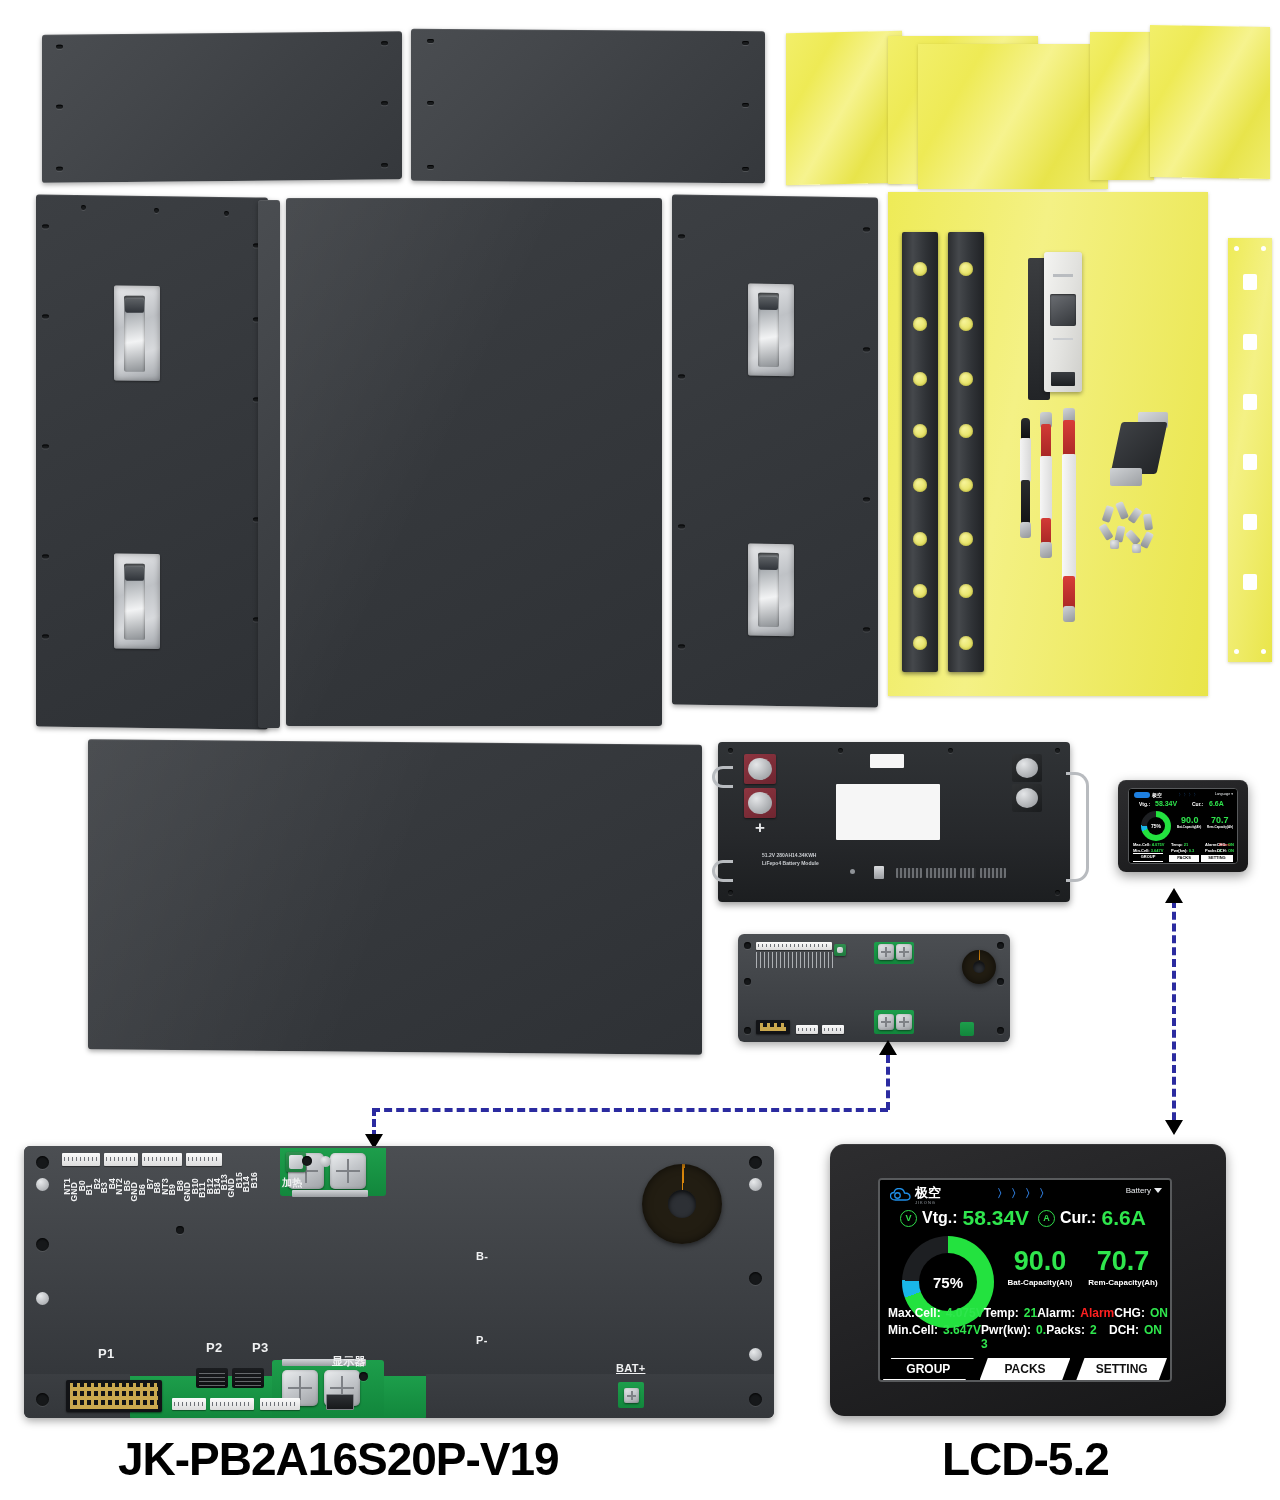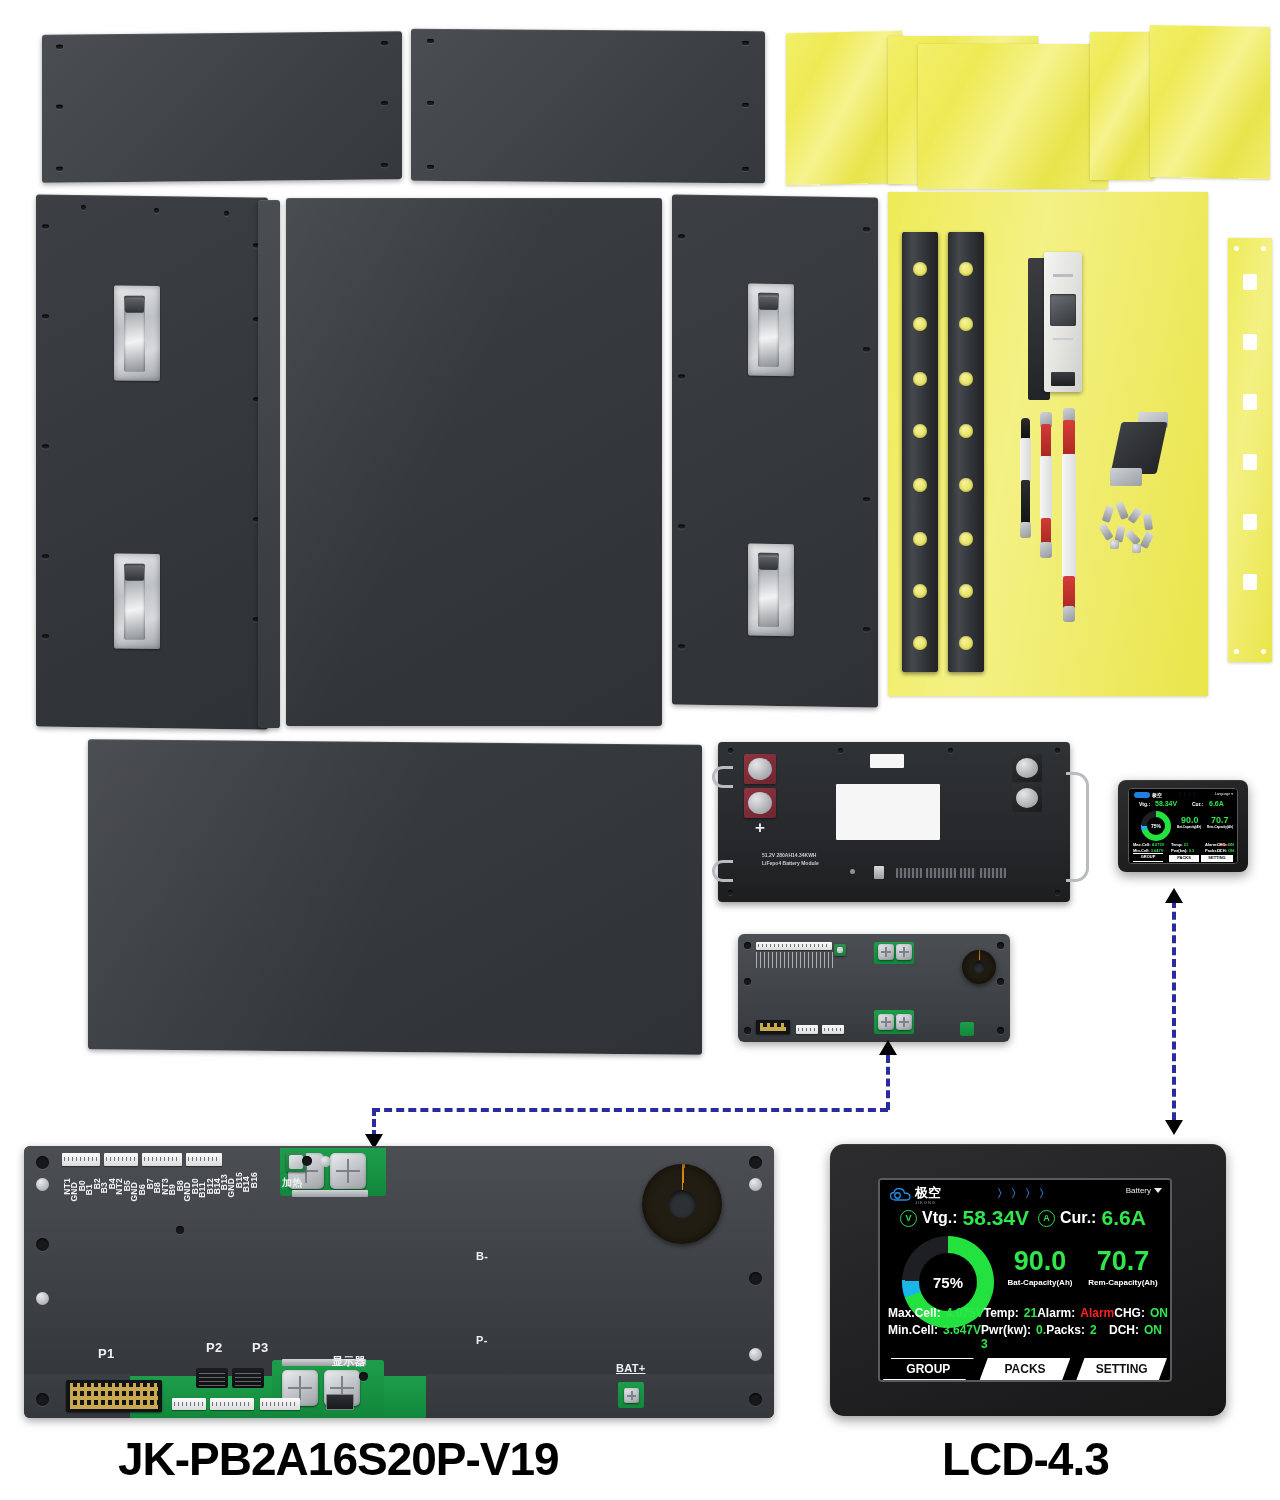--- a/index.html
+++ b/index.html
@@ -629,13 +629,13 @@
         <div class="tab hollow">GROUP</div>
         <div class="tab">PACKS</div>
         <div class="tab">SETTING</div>
       </div>
 
     </div>
   </div>
 </div>
 
 <div class="caption" style="left:118px;top:1432px;">JK-PB2A16S20P-V19</div>
-<div class="caption" style="left:942px;top:1432px;">LCD-4.3</div>
+<div class="caption" style="left:942px;top:1432px;">LCD-5.2</div>
 
 </body></html>

